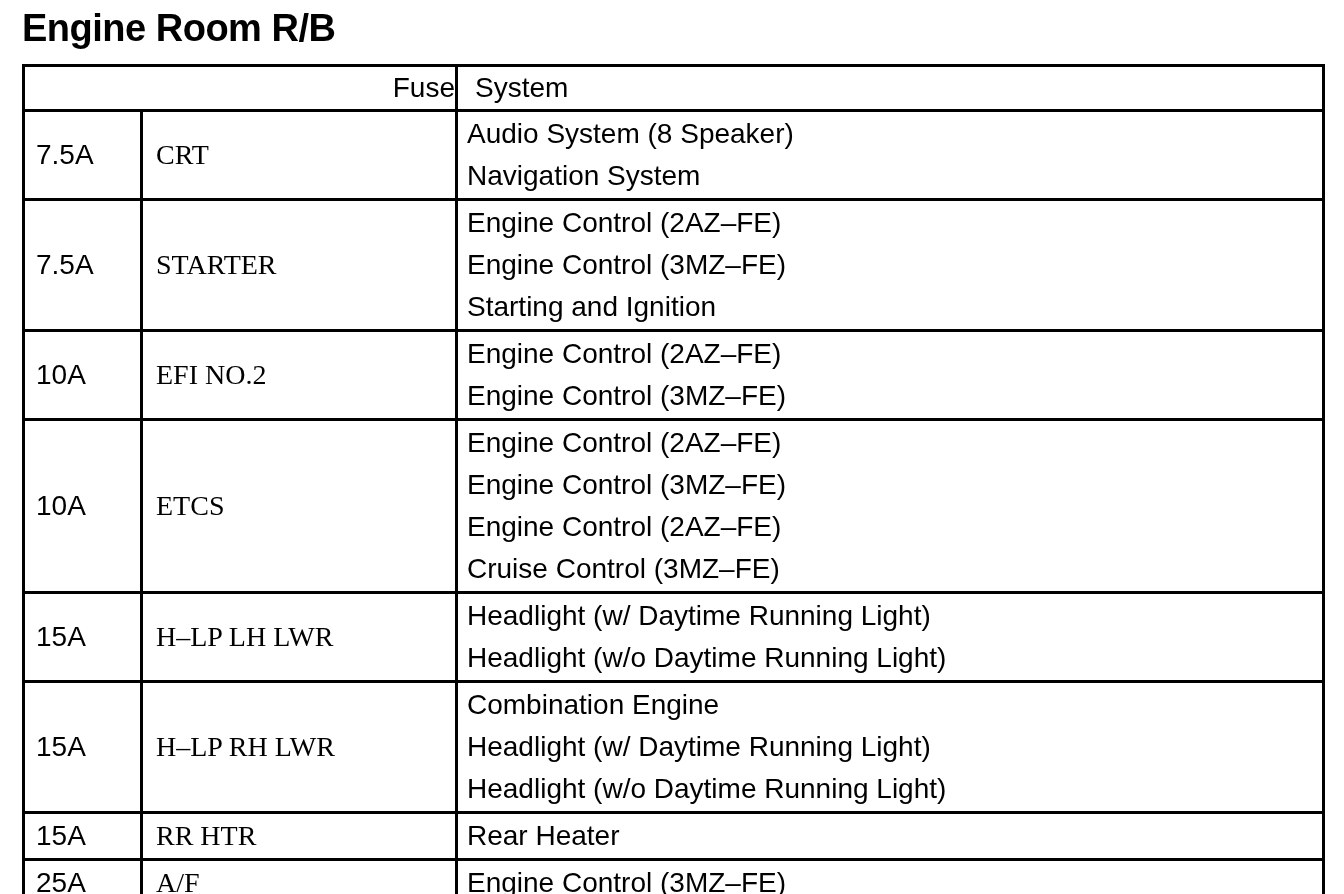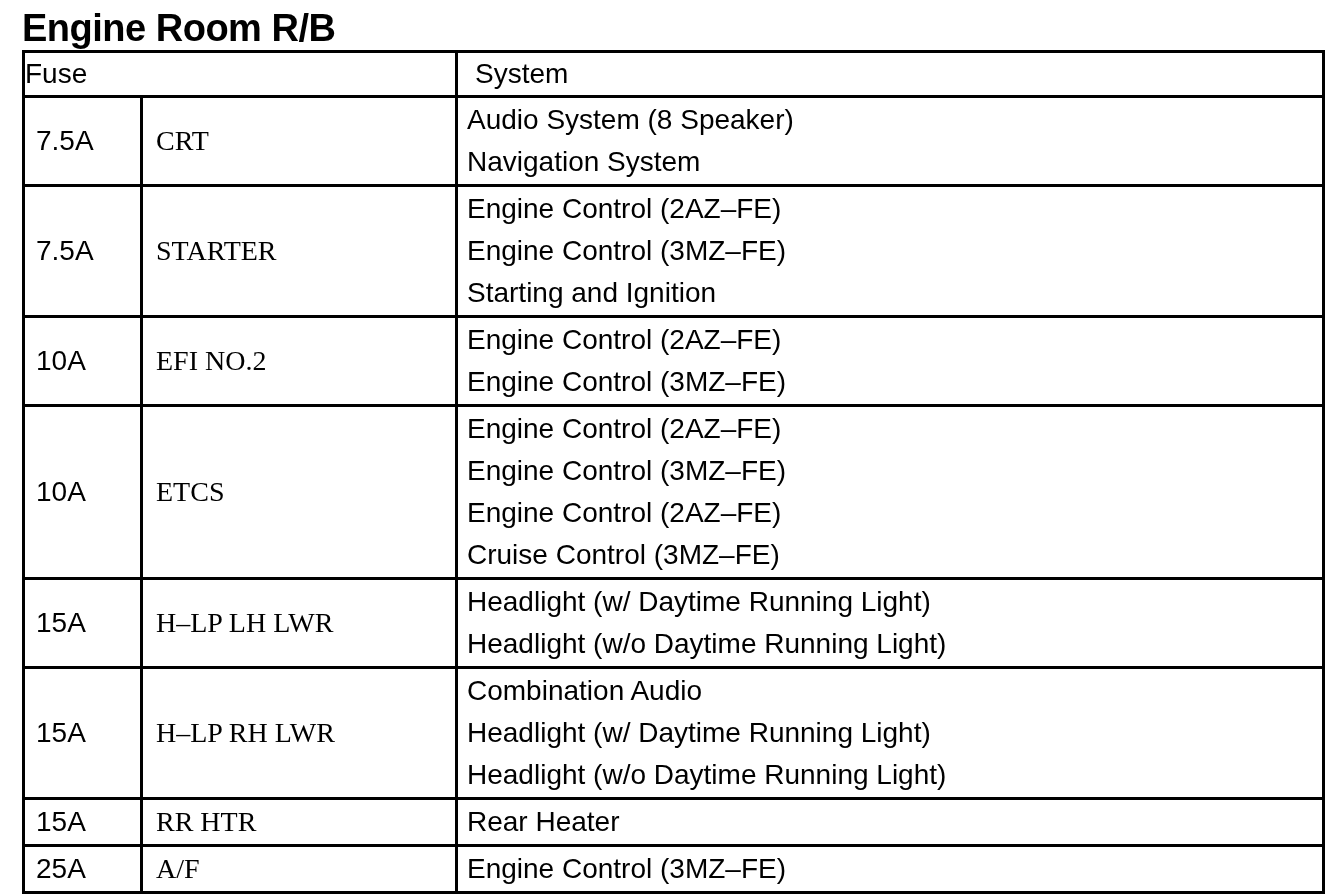--- a/index.html
+++ b/index.html
@@ -14,21 +14,21 @@
     width: 1344px;
     height: 894px;
     background: #ffffff;
     padding: 6px 22px 0 22px;
     overflow: hidden;
   }
   .doc-title {
     font-size: 38px;
     font-weight: bold;
     line-height: 44px;
-    margin: 0 0 0 0;
+    margin: 0 0 14px 0;
     letter-spacing: -0.5px;
   }
   table.fuse-table {
     border-collapse: collapse;
     table-layout: fixed;
     width: 1300px;
   }
   .fuse-table col.c-amp   { width: 118px; }
   .fuse-table col.c-name  { width: 315px; }
   .fuse-table col.c-sys   { width: 867px; }
@@ -37,21 +37,21 @@
     border: 3px solid #000000;
     padding: 0;
     font-size: 28px;
     vertical-align: middle;
     overflow: hidden;
   }
   .fuse-table th {
     font-weight: normal;
     height: 45px;
   }
-  th.fuse-header { text-align: left; }
+  th.fuse-header { text-align: right; }
   th.system-header {
     text-align: left;
     padding-left: 17px;
   }
   td.amp-cell {
     padding-left: 11px;
     white-space: nowrap;
   }
   td.name-cell {
     padding-left: 13px;
@@ -124,21 +124,21 @@
         <td class="name-cell">H–LP LH LWR</td>
         <td class="systems-cell">
           <div class="system-line">Headlight (w/ Daytime Running Light)</div>
           <div class="system-line">Headlight (w/o Daytime Running Light)</div>
         </td>
       </tr>
       <tr>
         <td class="amp-cell">15A</td>
         <td class="name-cell">H–LP RH LWR</td>
         <td class="systems-cell">
-          <div class="system-line">Combination Audio</div>
+          <div class="system-line">Combination Engine</div>
           <div class="system-line">Headlight (w/ Daytime Running Light)</div>
           <div class="system-line">Headlight (w/o Daytime Running Light)</div>
         </td>
       </tr>
       <tr>
         <td class="amp-cell">15A</td>
         <td class="name-cell">RR HTR</td>
         <td class="systems-cell">
           <div class="system-line">Rear Heater</div>
         </td>

